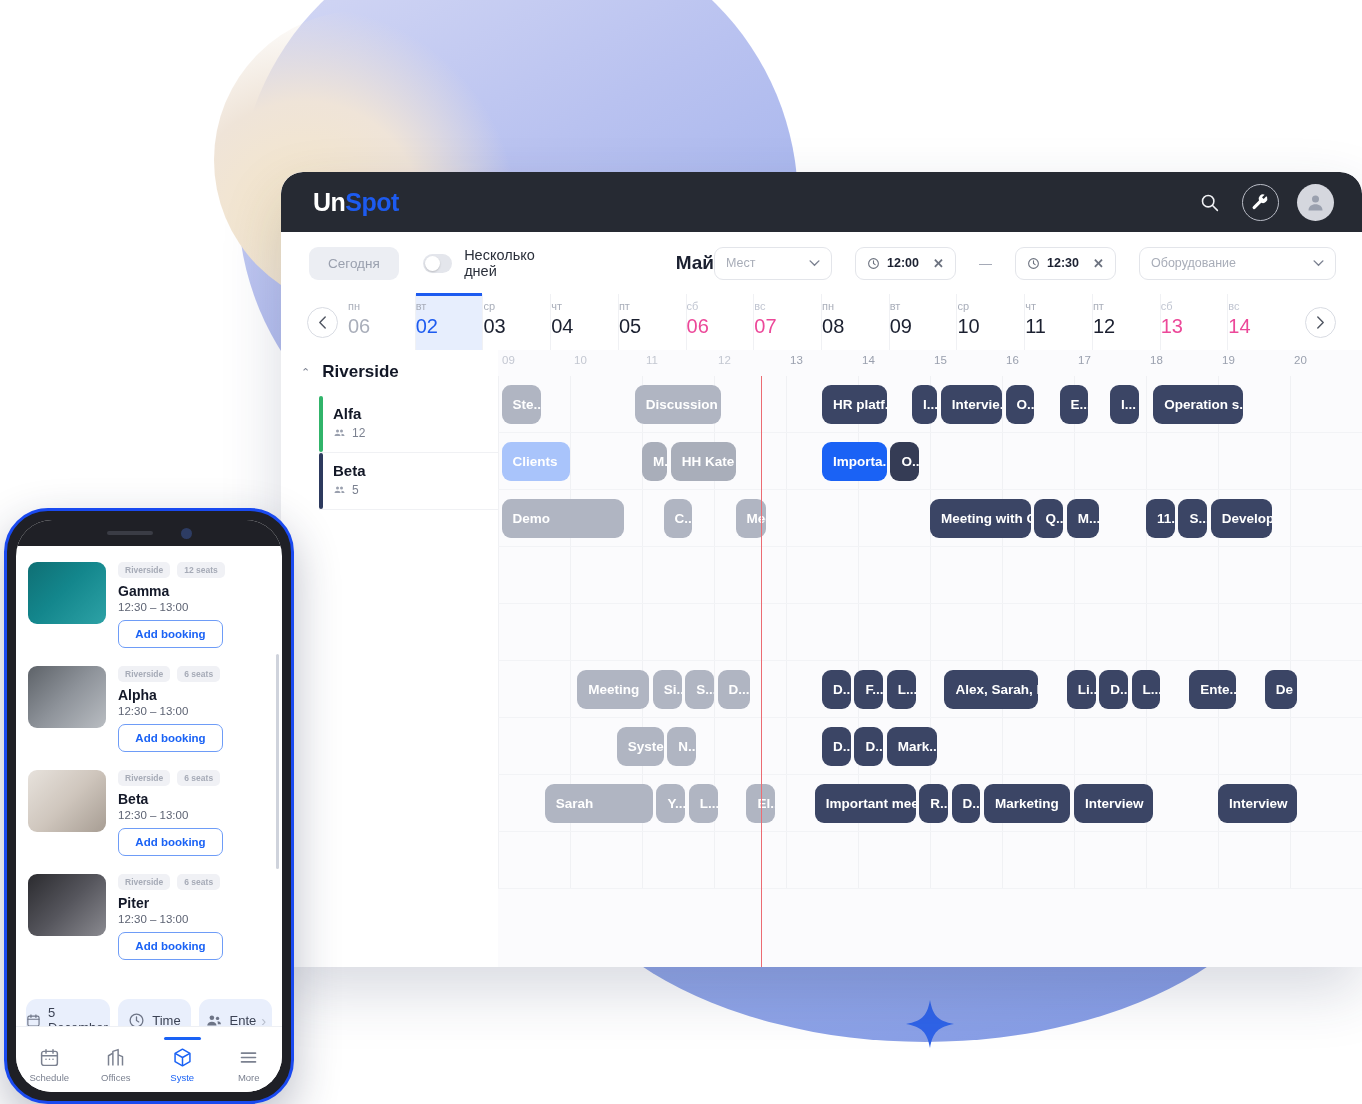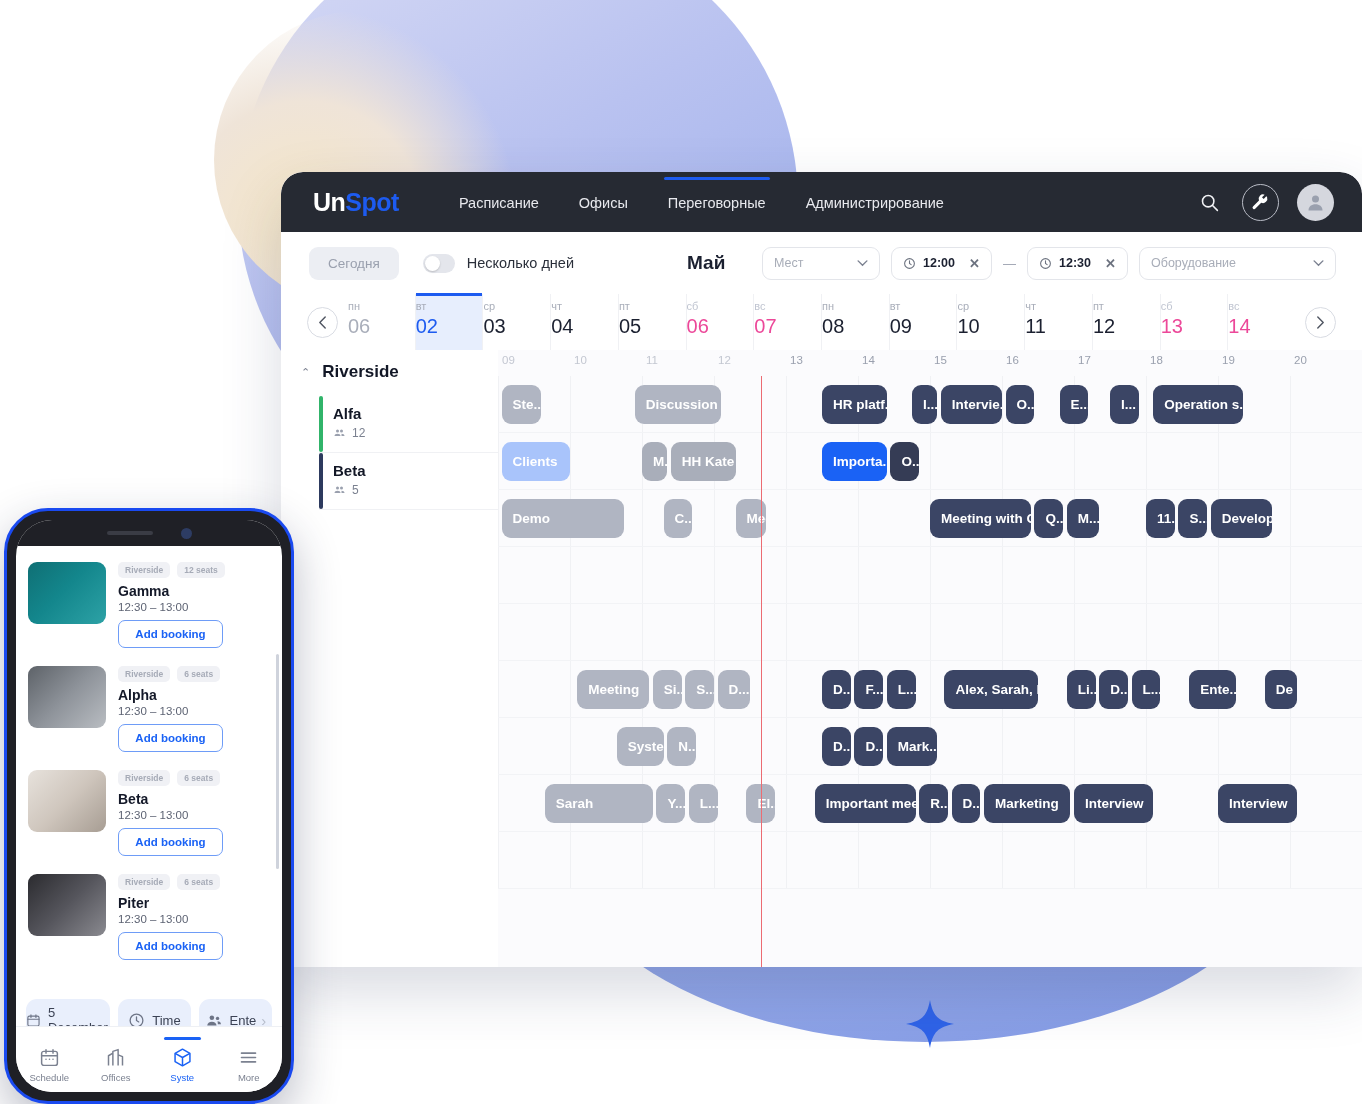--- a/index.html
+++ b/index.html
@@ -84,21 +84,21 @@
   }
   .toggle-wrap { display:flex; align-items:center; gap: 12px; margin-left: 24px; }
   .toggle {
     width: 32px; height:19px; border-radius:12px; background:#e4e6ec; position:relative; cursor:pointer;
   }
   .toggle .knob { position:absolute; left:2px; top:2px; width:15px; height:15px; border-radius:50%; background:#fff;
     box-shadow: 0 1px 2px rgba(0,0,0,.18); }
   .toggle-label { font-size: 14.5px; color:#2a2f3a; }
   .month { font-size: 19px; font-weight: bold; color:#1b2030; margin-left: 113px; }
 
-  .filters { margin-left: auto; display:flex; align-items:center; gap: 11px; }
+  .filters { margin-left: auto; display:flex; align-items:center; gap: 23px; }
   .select-box, .time-box, .equip-box {
     height: 33px; border:1px solid #e3e5ea; border-radius:9px; background:#fff;
     display:flex; align-items:center; gap: 8px; padding: 0 11px; font-size: 12.5px; cursor:pointer;
   }
   .select-box { width: 118px; justify-content: space-between; color:#a8adb8; }
   .equip-box { width: 197px; justify-content: space-between; color:#a8adb8; }
   .time-box { width: 101px; color:#1b2030; font-weight: bold; justify-content: space-between;}
   .time-box .tleft { display:flex; align-items:center; gap:7px; }
   .dash { color:#9aa0ae; font-size: 13px; }
   .x-ico { color:#6c727f; font-size: 13px; cursor:pointer; }
@@ -214,26 +214,20 @@
   <svg class="sparkle" viewBox="0 0 52 52">
     <path d="M26 2 C29 18 34 23 50 26 C34 29 29 34 26 50 C23 34 18 29 2 26 C18 23 23 18 26 2 Z" fill="#2f63e8"></path>
   </svg>
 
   <div class="window">
 
     <div class="navbar">
       <div class="logo">
         <span class="un">Un</span><span class="spot">Spot</span>
       </div>
-      <div class="nav-links">
-        <div class="nav-link">Расписание</div>
-        <div class="nav-link">Офисы</div>
-        <div class="nav-link active">Переговорные</div>
-        <div class="nav-link">Администрирование</div>
-      </div>
       <div class="nav-right">
         <div class="icon-btn">
           <svg width="21" height="21" viewBox="0 0 24 24" fill="none" stroke="#f1f2f5" stroke-width="1.8">
             <circle cx="10.5" cy="10.5" r="6.5"></circle>
               <line x1="15.5" y1="15.5" x2="21" y2="21" stroke-linecap="round"></line>
           </svg>
         </div>
         <div class="circle-btn">
           <svg width="19" height="19" viewBox="0 0 24 24" fill="#ffffff">
             <path d="M20.3 5.2a5.6 5.6 0 0 1-7.4 7.1L5.6 19.6a2 2 0 1 1-2.8-2.8l7.3-7.3a5.6 5.6 0 0 1 7.1-7.4l-3.3 3.3 2.1 2.1 3.3-3.3z"></path>

